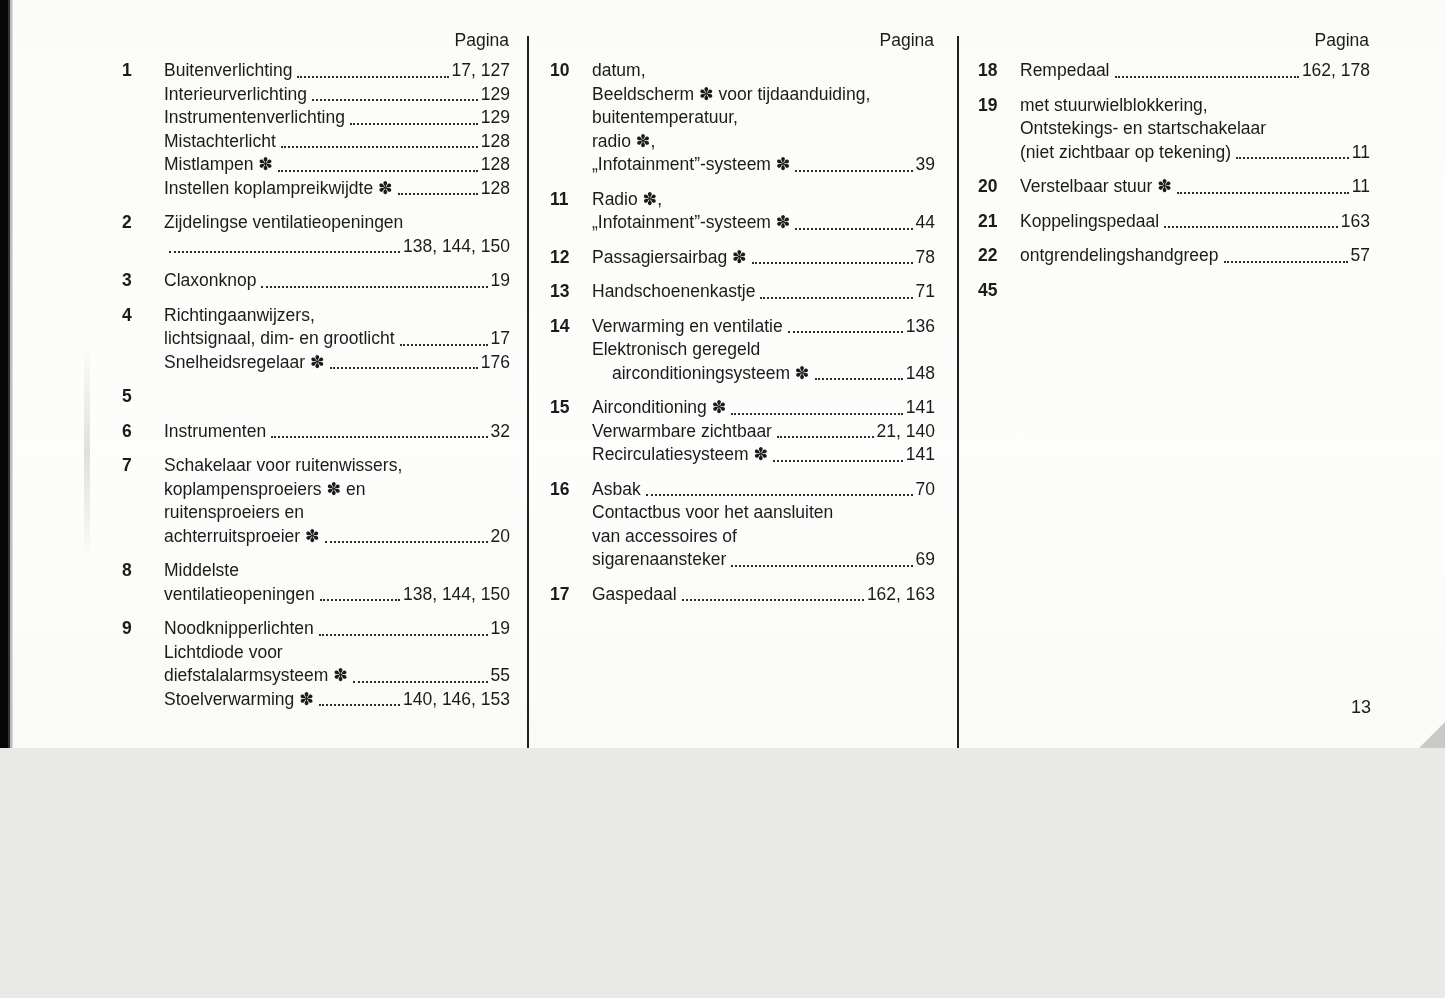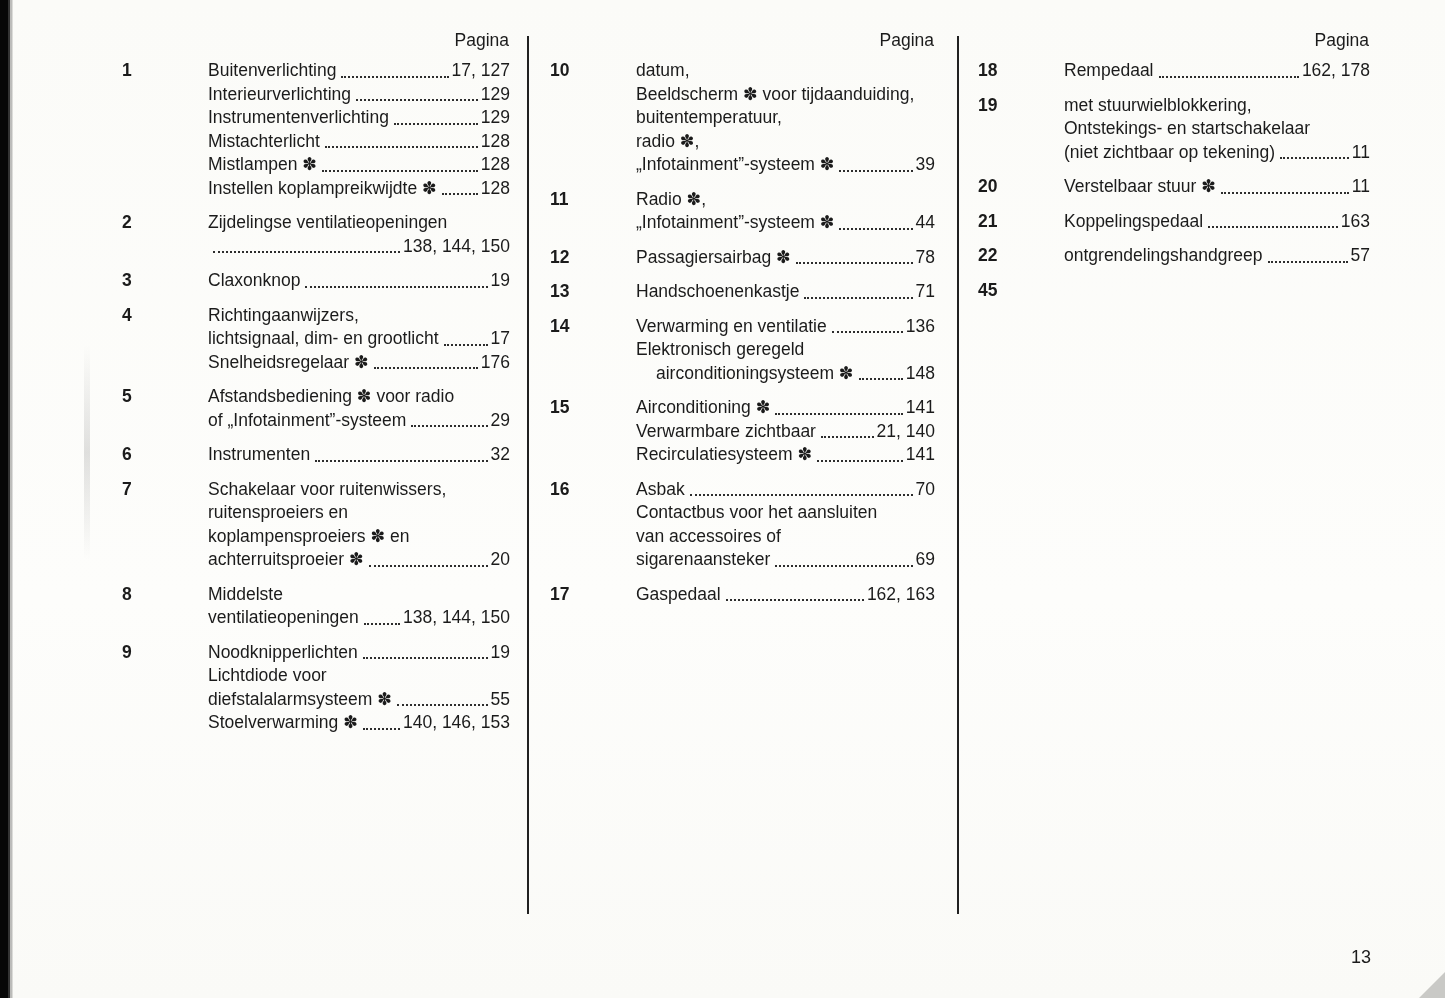--- a/index.html
+++ b/index.html
@@ -1,20 +1,20 @@
 <!DOCTYPE html>
 <html><head>
 <meta charset="utf-8">
 <title>Pagina 13</title>
 <style>
   * { box-sizing: border-box; }
   html, body { margin: 0; padding: 0; }
   body { width: 1445px; height: 998px; background: #e9e9e7; }
   .page {
-    position: relative; width: 1445px; height: 998px; overflow: hidden;
+    position: relative; width: 1445px; height: 748px; overflow: hidden;
     background: linear-gradient(180deg, #fbfbf8 0%, #fdfdfb 60%, #fafaf7 100%);
     font-family: "Liberation Sans", "DejaVu Sans", sans-serif;
     color: #1b1b1b; font-size: 17.5px;
   }
   .scan-edge {
     position: absolute; left: 0; top: 0; width: 13px; height: 100%;
     background: linear-gradient(90deg, #070707 0 8px, #333 8px 10px, rgba(0,0,0,.25) 10px 12px, rgba(0,0,0,0) 13px);
   }
   .smudge {
     position: absolute; left: 84px; top: 345px; width: 6px; height: 215px;
@@ -25,21 +25,21 @@
   .col1 { width: 388px; }
   .col2 { width: 385px; }
   .col3 { width: 392px; }
   .divider { width: 2px; height: 878px; background: #212121; margin-top: 6px; flex: none; }
   .d1 { margin-left: 17px; margin-right: 21px; }
   .d2 { margin-left: 22px; margin-right: 19px; }
   .col-header { text-align: right; margin-bottom: 8px; padding-right: 1px; }
   .entry { display: flex; margin-bottom: 11px; }
   .num { width: 42px; flex: none; font-weight: bold; line-height: 23.5px; }
   .lines { flex: 1 1 auto; min-width: 0; }
-  .line { display: flex; line-height: 23.5px; margin-left: 44px; }
+  .line { display: flex; line-height: 23.5px; }
   .line.indent { padding-left: 20px; }
   .txt { white-space: pre-wrap; }
   .dots { flex: 1 1 auto; min-width: 6px; margin: 0 3px 0 5px; position: relative; }
   .dots::after {
     content: ""; position: absolute; left: 0; right: 0; bottom: 5px;
     border-bottom: 2px dotted #2d2d2d;
   }
   .pg { white-space: nowrap; }
   .page-number { position: absolute; right: 74px; bottom: 30px; font-size: 18px; }
   .corner {
@@ -129,52 +129,42 @@
               </div>
               <div class="line">
                 <span class="txt">Snelheidsregelaar ✽</span>
                 <span class="dots"></span>
                 <span class="pg">176</span>
               </div>
             </div>
           </div>
           <div class="entry">
             <div class="num">5</div>
-            <div class="lines">
-              <div class="line">
-                <span class="txt">Afstandsbediening ✽ voor radio</span>
-              </div>
-              <div class="line">
-                <span class="txt">of „Infotainment”-systeem</span>
-                <span class="dots"></span>
-                <span class="pg">29</span>
-              </div>
-            </div>
           </div>
           <div class="entry">
             <div class="num">6</div>
             <div class="lines">
               <div class="line">
                 <span class="txt">Instrumenten</span>
                 <span class="dots"></span>
                 <span class="pg">32</span>
               </div>
             </div>
           </div>
           <div class="entry">
             <div class="num">7</div>
             <div class="lines">
               <div class="line">
                 <span class="txt">Schakelaar voor ruitenwissers,</span>
               </div>
               <div class="line">
+                <span class="txt">koplampensproeiers ✽ en</span>
+              </div>
+              <div class="line">
                 <span class="txt">ruitensproeiers en</span>
-              </div>
-              <div class="line">
-                <span class="txt">koplampensproeiers ✽ en</span>
               </div>
               <div class="line">
                 <span class="txt">achterruitsproeier ✽</span>
                 <span class="dots"></span>
                 <span class="pg">20</span>
               </div>
             </div>
           </div>
           <div class="entry">
             <div class="num">8</div>

